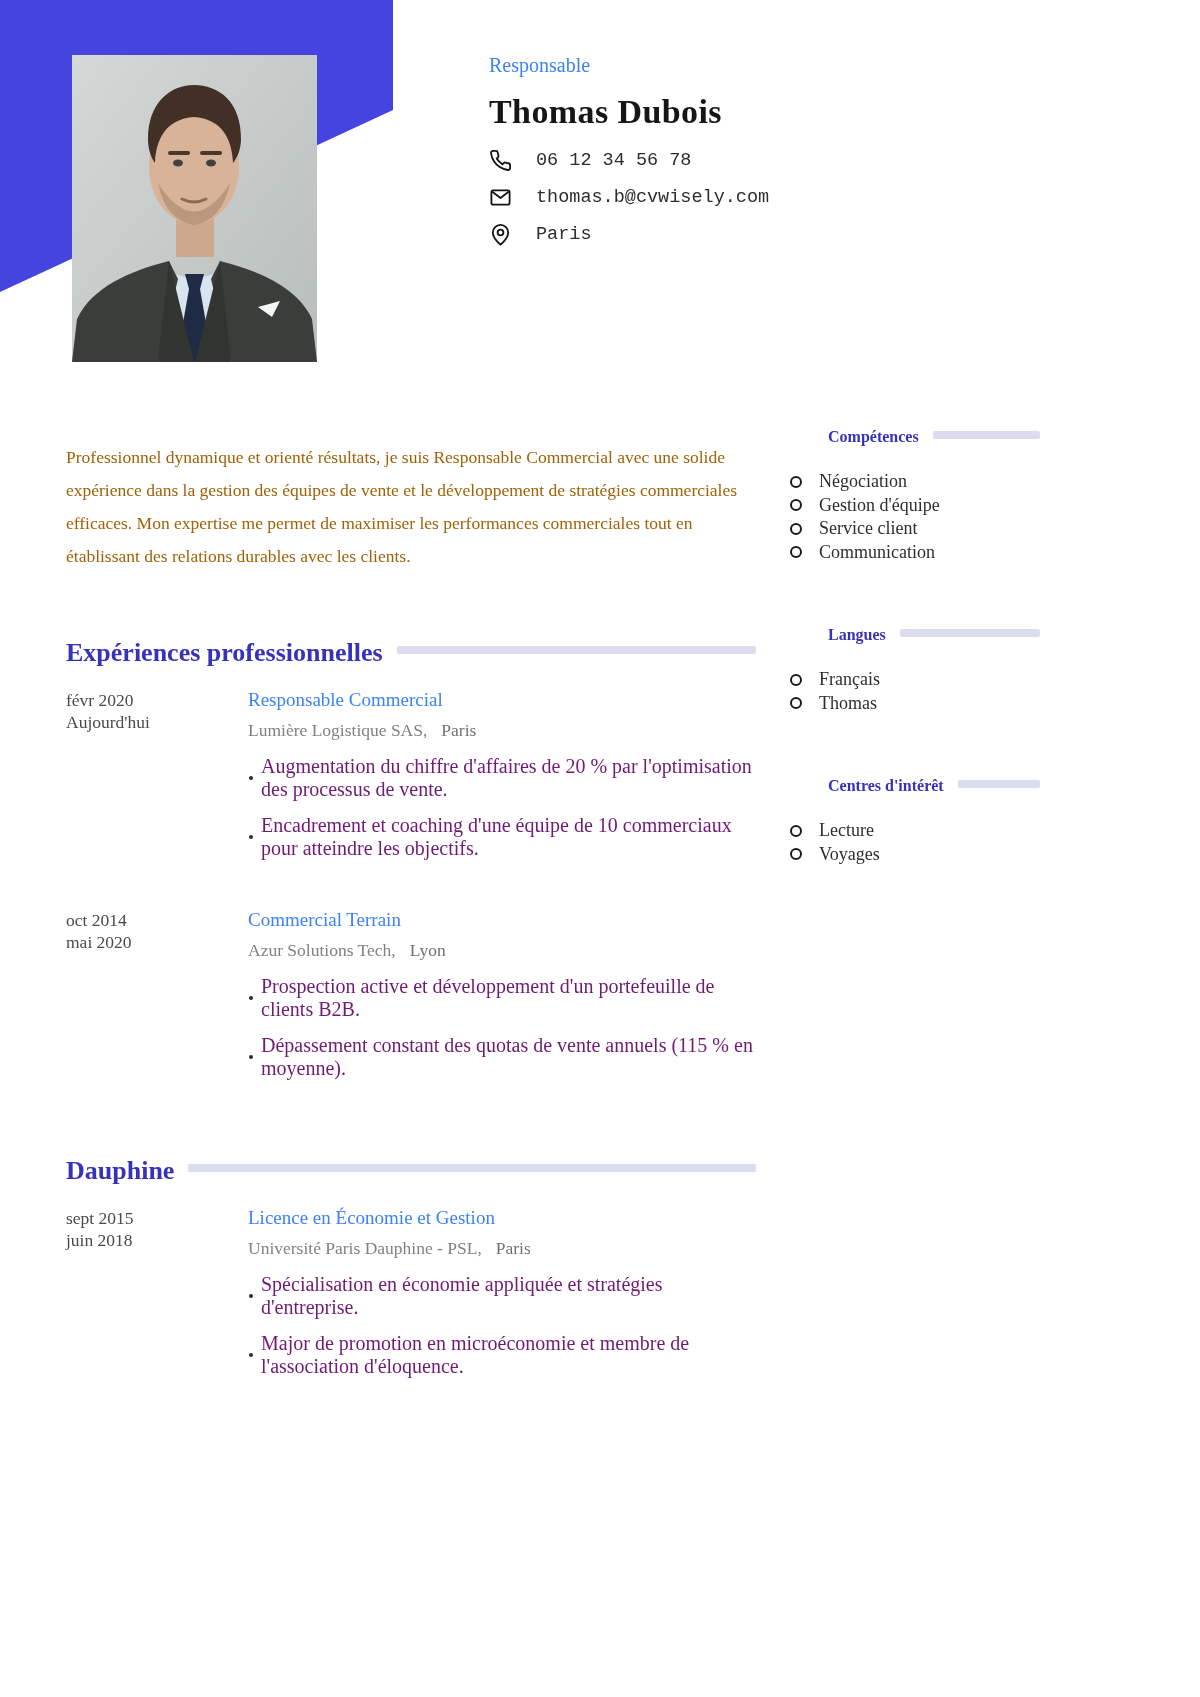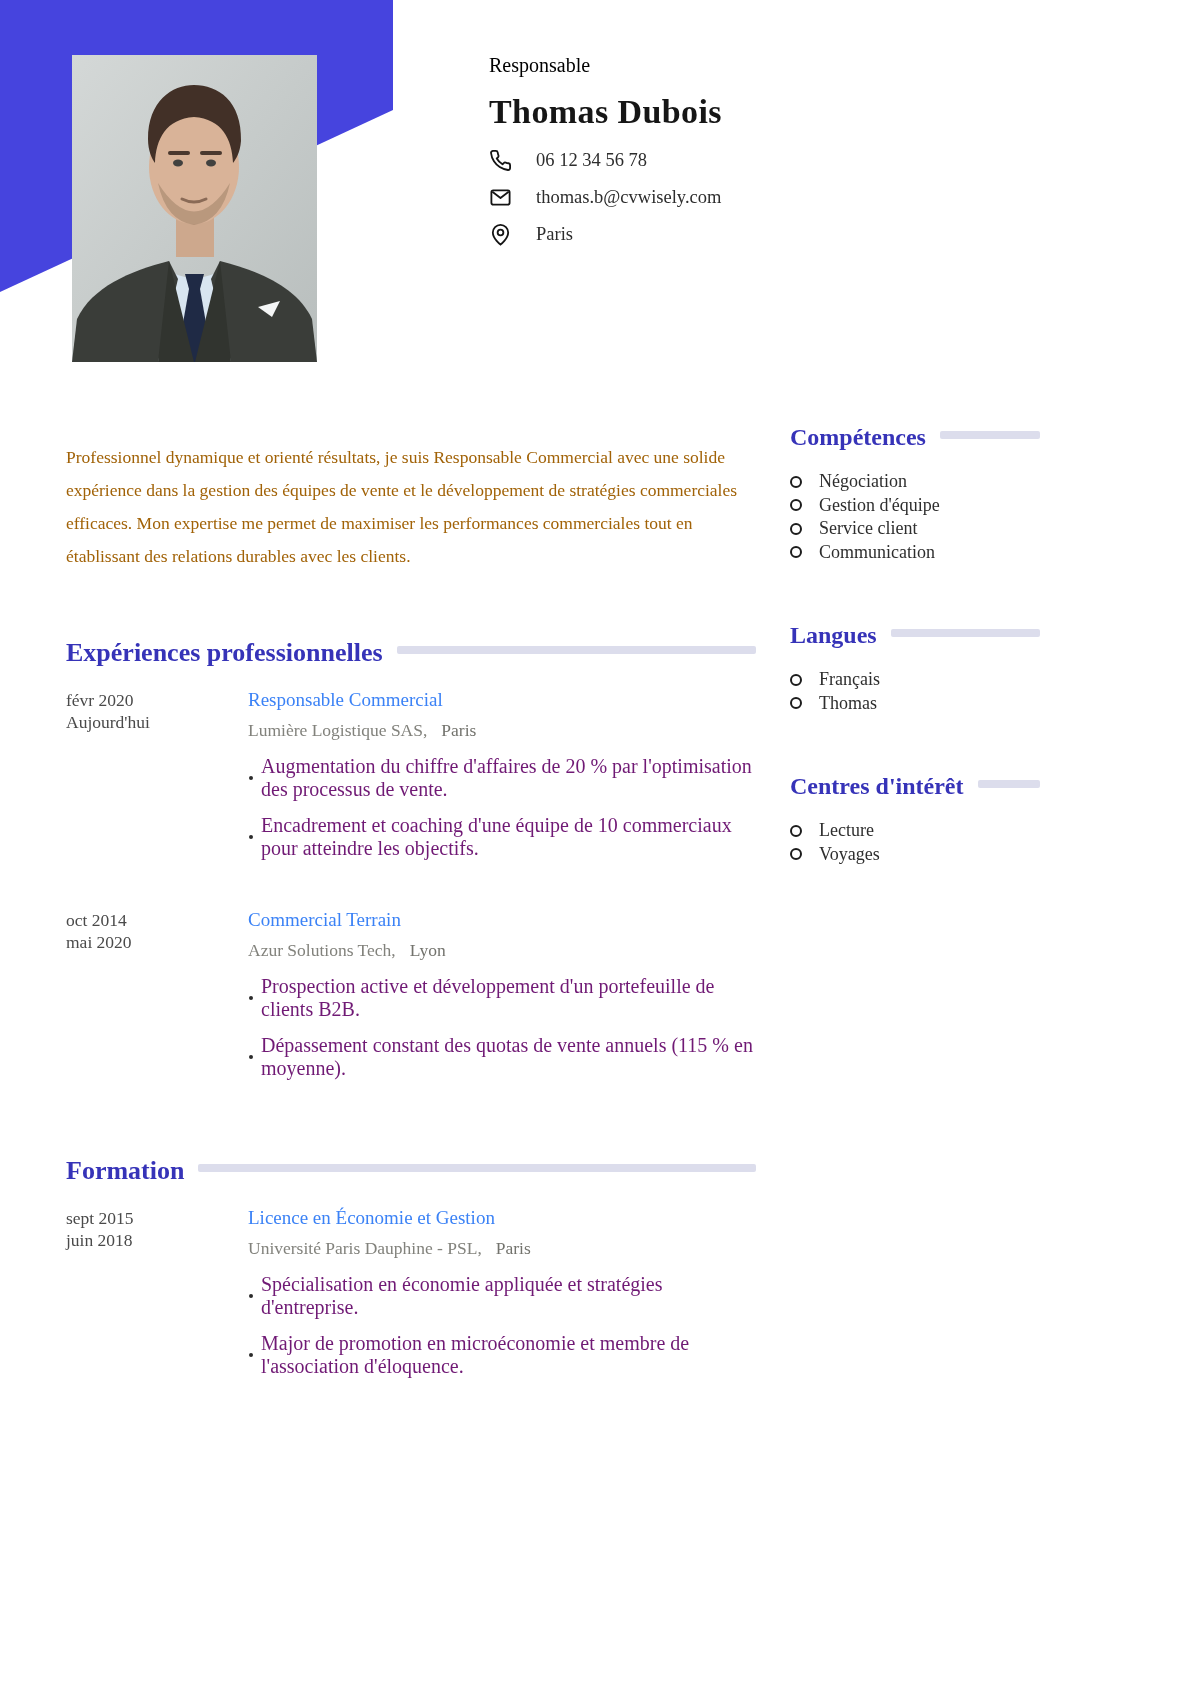--- a/index.html
+++ b/index.html
@@ -14,32 +14,32 @@
     background:var(--accent,#4644DE);
     clip-path:polygon(0 0, 100% 0, 100% 37.7%, 0 100%);
   }
 
   
   .photo { position:absolute; left:72px; top:55px; width:245px; height:307px; }
   .photo svg { display:block; width:100%; height:100%; }
 
   
   .header-info { position:absolute; left:489px; top:53px; }
-  .job-label { font-size:20px; line-height:24px; color:#000000; }
+  .job-label { font-size:20px; line-height:24px; color:#3b82f6; }
   .name { margin:15px 0 0; font-size:34px; line-height:40px; font-weight:bold; color:#161616; letter-spacing:.4px; }
-  .contact { margin-top:15px; }
+  .contact { margin-top:15px;font-family:Liberation Mono, monospace; }
   .contact-row { display:flex; align-items:center; gap:24px; height:26px; margin-bottom:11px; }
   .contact-row svg { width:23px; height:23px; flex:none; }
   .contact-text { font-size:18.5px; color:#2d2d2d; }
 
   
   .h-row { display:flex; align-items:flex-start; }
   .h-row h2 { margin:0; font-weight:bold; color:var(--heading,#3633B8); }
   .main-col .h-row h2 { font-size:26px; line-height:28px; }
-  .sidebar  .h-row h2 { font-size:24px; line-height:26px; }
+  .sidebar  .h-row h2 { font-size:16px; line-height:26px;margin-left:38px; }
   .bar { flex:1; height:8px; background:var(--bar,#DCDDEC); border-radius:2px; margin:7px 0 0 14px; }
 
   
   .main-col { position:absolute; left:66px; top:424px; width:690px; }
   .profile-text { margin:17px 0 0; font-size:17.5px; line-height:33px; color:#a16207; }
   .section-experience { margin-top:66px; }
   .section-education  { margin-top:64px; }
 
   .entry { display:grid; grid-template-columns:134px 1fr; margin-top:22px;gap:48px; }
   .entry + .entry { margin-top:36px; }
@@ -184,21 +184,21 @@
 
   <li><span>Dépassement constant des quotas de vente annuels (115 % en moyenne).</span></li>
 </ul>
     </div>
   </div>
 </div>
     </section>
 
     <section class="section-education">
       <div class="h-row">
-        <h2>Formation</h2>
+        <h2>Dauphine</h2>
         <div class="bar"></div>
       </div>
       <div>
   <div class="entry">
     <div class="dates">
       <div>sept 2015</div>
       <div>juin 2018</div>
     </div>
     <div class="entry-body">
       <div class="role">Licence en Économie et Gestion</div>

